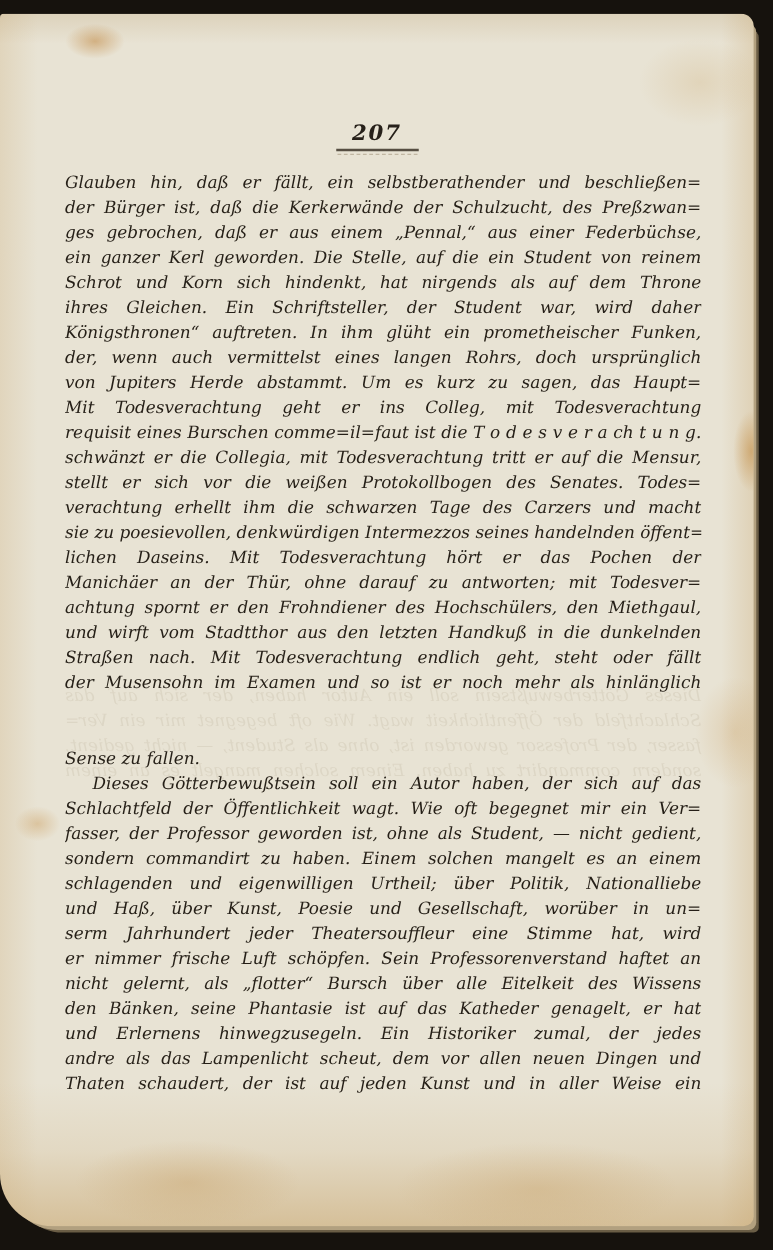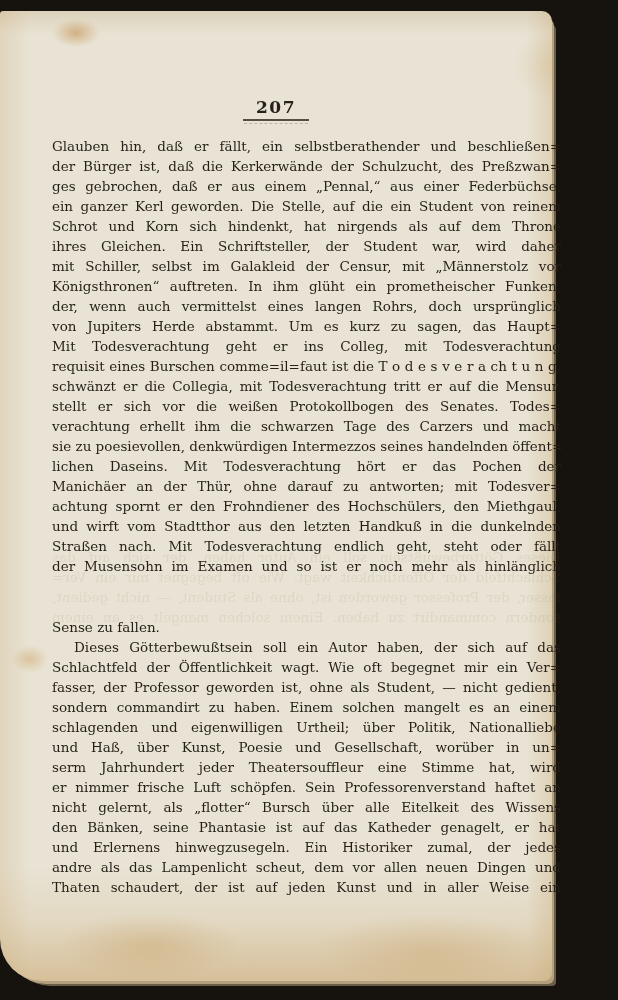--- a/index.html
+++ b/index.html
@@ -2,36 +2,37 @@
 <html><head>
 <meta charset="utf-8">
 <style>
   html,body{margin:0;padding:0;}
   body{
     width:618px;height:1000px;position:relative;overflow:hidden;
     background:#16120d;
     font-family:"DejaVu Serif","Liberation Serif",serif;
   }
   .page{
-    position:absolute;left:0;top:11px;width:552px;height:970px;
+    position:absolute;left:0;top:11px;width:603px;height:970px;
     border-radius:3px 10px 8px 42px;
     background:
       radial-gradient(ellipse 34px 20px at 76px 22px,  rgba(189,128,52,.50), rgba(189,128,52,0) 70%),
       radial-gradient(ellipse 20px 45px at 601px 350px, rgba(193,137,61,.55), rgba(193,137,61,0) 72%),
       radial-gradient(ellipse 70px 50px at 560px 55px,  rgba(200,160,95,.22), rgba(200,160,95,0) 70%),
       radial-gradient(ellipse 26px 20px at 30px 648px,  rgba(200,150,80,.40), rgba(200,150,80,0) 70%),
       radial-gradient(ellipse 44px 62px at 588px 575px, rgba(200,155,90,.28), rgba(200,155,90,0) 72%),
       radial-gradient(ellipse 120px 45px at 150px 935px,rgba(198,158,98,.38), rgba(198,158,98,0) 75%),
       radial-gradient(ellipse 150px 50px at 430px 940px,rgba(198,158,98,.32), rgba(198,158,98,0) 75%),
       linear-gradient(to top,    rgba(198,162,104,.55), rgba(198,162,104,.16) 60px, rgba(198,162,104,0) 115px),
       linear-gradient(to right,  rgba(198,162,104,.22), rgba(198,162,104,0) 30px),
       linear-gradient(to left,   rgba(198,162,104,.28), rgba(198,162,104,0) 26px),
       linear-gradient(to bottom, rgba(180,150,100,.22), rgba(180,150,100,0) 24px),
       #e8e3d4;
     box-shadow: 4px 5px 0 -2px #b2a07f, 8px 9px 0 -4px #6b5e46;
+    font-style: italic;
   }
   .pagenum-wrap{
     position:absolute;left:0;top:86px;width:100%;
     text-align:center;
   }
   .pagenum{
     display:inline-block;
     font-weight:bold;font-size:17px;letter-spacing:1.5px;
     color:#27211a;
     padding:0 13px 2px 13px;
@@ -78,21 +79,20 @@
     </div>
 
   <div class="text-block">
       <div>
         <div class="line">Glauben hin, daß er fällt, ein selbstberathender und beschließen=</div>
         <div class="line">der Bürger ist, daß die Kerkerwände der Schulzucht, des Preßzwan=</div>
         <div class="line">ges gebrochen, daß er aus einem „Pennal,“ aus einer Federbüchse,</div>
         <div class="line">ein ganzer Kerl geworden. Die Stelle, auf die ein Student von reinem</div>
         <div class="line">Schrot und Korn sich hindenkt, hat nirgends als auf dem Throne</div>
         <div class="line">ihres Gleichen. Ein Schriftsteller, der Student war, wird daher</div>
-        <div class="line">mit Schiller, selbst im Galakleid der Censur, mit „Männerstolz vor</div>
         <div class="line">Königsthronen“ auftreten. In ihm glüht ein prometheischer Funken,</div>
         <div class="line">der, wenn auch vermittelst eines langen Rohrs, doch ursprünglich</div>
         <div class="line">von Jupiters Herde abstammt. Um es kurz zu sagen, das Haupt=</div>
         <div class="line">Mit Todesverachtung geht er ins Colleg, mit Todesverachtung</div>
         <div class="line">requisit eines Burschen comme=il=faut ist die T o d e s v e r a ch t u n g.</div>
         <div class="line">schwänzt er die Collegia, mit Todesverachtung tritt er auf die Mensur,</div>
         <div class="line">stellt er sich vor die weißen Protokollbogen des Senates. Todes=</div>
         <div class="line">verachtung erhellt ihm die schwarzen Tage des Carzers und macht</div>
         <div class="line">sie zu poesievollen, denkwürdigen Intermezzos seines handelnden öffent=</div>
         <div class="line">lichen Daseins. Mit Todesverachtung hört er das Pochen der</div>

